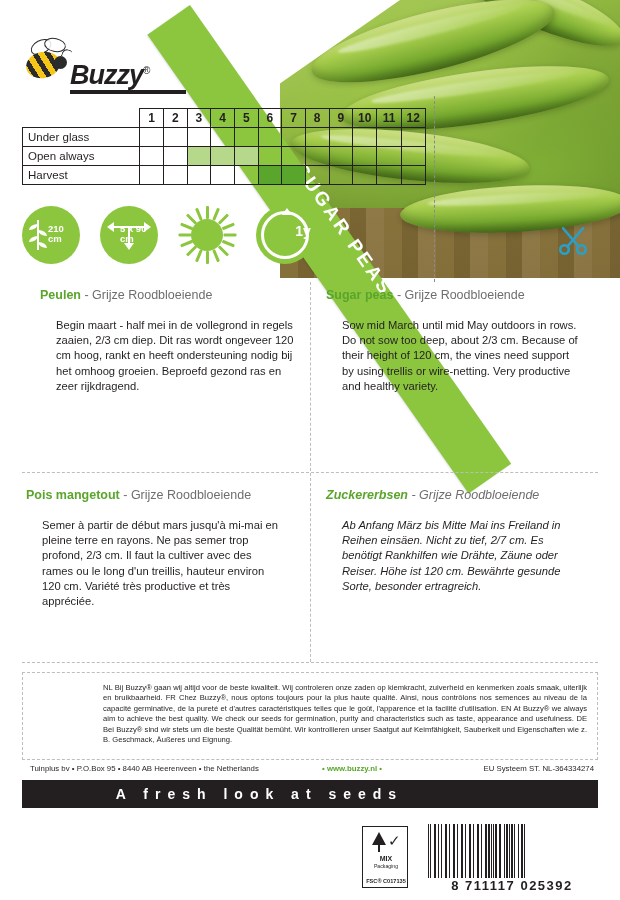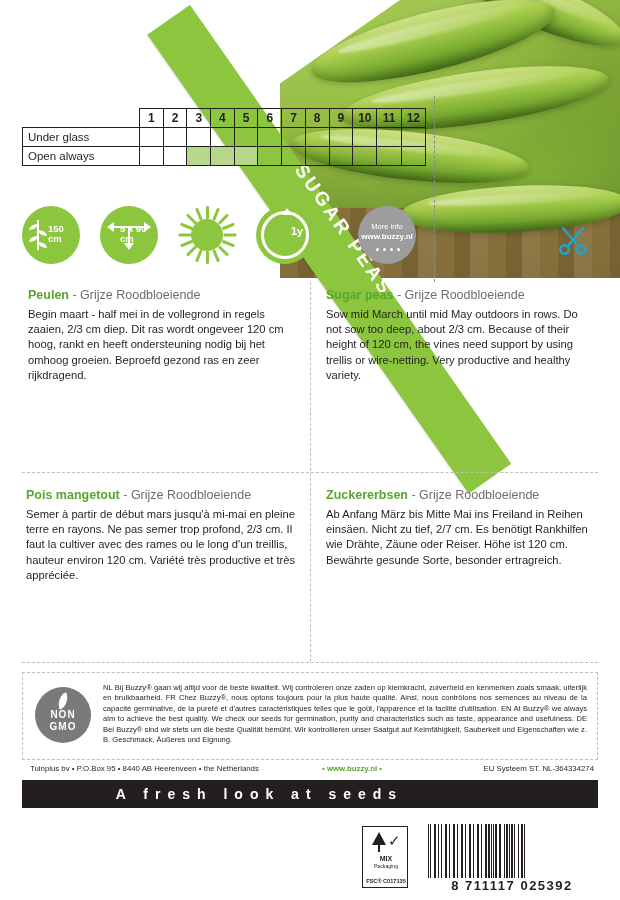--- a/index.html
+++ b/index.html
@@ -125,21 +125,21 @@
   }
   .ic1 { left:0; }
   .ic2 { left:78px; }
   .ic3 { left:156px; background:transparent; }
   .ic4 { left:234px; }
   .icon-text {
     position:absolute; color:#ffffff; font-size:9.5px; line-height:10px; font-weight:bold; text-align:center;
   }
   .ic1 .icon-text { left:26px; top:18px; width:28px; text-align:left; }
   .ic2 .icon-text { left:20px; top:18px; width:34px; text-align:left; }
-  .ic4 .icon-text { left:12px; top:20px; width:58px; font-size:11px; }
+  .ic4 .icon-text { left:18px; top:20px; width:58px; font-size:14px; }
 
   .plant-glyph { position:absolute; left:8px; top:14px; width:16px; height:30px; }
   .plant-glyph .stem { position:absolute; left:7px; top:0; width:2px; height:30px; background:#fff; }
   .plant-glyph .lf { position:absolute; width:9px; height:6px; background:#fff; border-radius:100% 0 100% 0; }
   .plant-glyph .lf.a { left:-1px; top:4px; }
   .plant-glyph .lf.b { left:8px; top:10px; transform:scaleX(-1); }
   .plant-glyph .lf.c { left:-1px; top:16px; }
   .plant-glyph .lf.d { left:8px; top:22px; transform:scaleX(-1); }
 
   .arrow-glyph { position:absolute; left:8px; top:16px; width:42px; height:26px; }
@@ -190,27 +190,27 @@
   .divider-h {
     position:absolute; left:22px; top:472px; width:576px; height:0;
     border-top:1px dashed #bdbdbd;
   }
   .divider-h2 {
     position:absolute; left:22px; top:662px; width:576px; height:0;
     border-top:1px dashed #bdbdbd;
   }
 
   .block { position:absolute; width:270px; }
-  .b1 { left:28px; top:288px; }
+  .b1 { left:40px; top:288px; }
   .b2 { left:326px; top:288px; }
   .b3 { left:26px; top:488px; }
-  .b4 { left:326px; top:488px; }
+  .b4 { left:326px; top:488px;font-style:italic; }
   .block h3 { margin:0 0 5px 0; font-size:12.5px; font-weight:bold; color:#5aa52b; }
   .block h3 .variety { color:#6e6e6e; font-weight:normal; }
-  .block p { margin:0; font-size:11.2px; line-height:15.2px; color:#231f20; }
+  .block p { margin:16px; font-size:11.2px; line-height:15.2px; color:#231f20; }
 
   
   .footer-box {
     position:absolute; left:22px; top:672px; width:576px; height:88px;
     border:1px dashed #bdbdbd;
   }
   .nongmo {
     position:absolute; left:12px; top:14px; width:56px; height:56px; border-radius:50%;
     background:#7a7a7a; color:#fff; text-align:center;
   }
@@ -292,20 +292,29 @@
         </div>
     </div>
     <div class="white-wedge"></div>
   </div>
 
   <div class="green-stripe">
     <div class="band"></div>
   </div>
   <div class="sugar-label">SUGAR PEAS</div>
 
+  <div class="logo">
+    <div class="bee-wing w1"></div>
+    <div class="bee-wing w2"></div>
+    <div class="bee-body"></div>
+    <div class="bee-head"></div>
+    <div class="bee-ant"></div>
+    <div class="brand"><span>Buzzy</span><span class="reg">®</span></div>
+    <div class="brand-underline"></div>
+  </div>
 
   <table class="calendar">
     <thead>
       <tr>
         <th class="corner"></th>
         <th>1</th>
         <th>2</th>
         <th>3</th>
         <th>4</th>
         <th>5</th>
@@ -342,35 +351,50 @@
         <td class="cell fill-light"></td>
         <td class="cell fill-light"></td>
         <td class="cell"></td>
         <td class="cell"></td>
         <td class="cell"></td>
         <td class="cell"></td>
         <td class="cell"></td>
         <td class="cell"></td>
         <td class="cell"></td>
       </tr>
+      <tr>
+        <td class="rowlabel">Harvest</td>
+        <td class="cell"></td>
+        <td class="cell"></td>
+        <td class="cell"></td>
+        <td class="cell"></td>
+        <td class="cell"></td>
+        <td class="cell fill-dark"></td>
+        <td class="cell fill-dark"></td>
+        <td class="cell"></td>
+        <td class="cell"></td>
+        <td class="cell"></td>
+        <td class="cell"></td>
+        <td class="cell"></td>
+      </tr>
     </tbody>
   </table>
 
   <div class="icons">
 
     <div class="icon-circle ic1">
       <div class="plant-glyph">
         <div class="stem"></div>
           <div class="lf a"></div>
           <div class="lf b"></div>
           <div class="lf c"></div>
           <div class="lf d"></div>
       </div>
       <div class="icon-text">
-        <span>150</span><br><span>cm</span>
+        <span>210</span><br><span>cm</span>
       </div>
     </div>
 
     <div class="icon-circle ic2">
       <div class="arrow-glyph">
         <div class="h"></div>
           <div class="v"></div>
         <div class="ah l"></div>
           <div class="ah r"></div>
           <div class="av"></div>
@@ -401,31 +425,20 @@
         <div class="ray" style="transform:rotate(337.5deg)"></div>
       </div>
     </div>
 
     <div class="icon-circle ic4">
       <div class="cycle-ring"></div>
       <div class="cycle-arrow"></div>
       <div class="icon-text">1y</div>
     </div>
 
-    <div class="moreinfo">
-      <div class="mtext">
-        <span>More info</span><br><b>www.buzzy.nl</b>
-      </div>
-      <div class="dotline">
-        <i style="left:0"></i>
-          <i style="left:7px"></i>
-          <i style="left:14px"></i>
-          <i style="left:21px"></i>
-      </div>
-    </div>
   </div>
 
   <div class="cutline"></div>
   <div class="scissors">
     <svg viewBox="0 0 24 24" width="34" height="34" fill="none" stroke="#2aa0c9" stroke-width="1.8" stroke-linecap="round">
       <circle cx="6" cy="18" r="3"></circle>
       <circle cx="18" cy="18" r="3"></circle>
       <line x1="8.1" y1="15.9" x2="19" y2="3"></line>
       <line x1="15.9" y1="15.9" x2="5" y2="3"></line>
     </svg>
@@ -461,25 +474,20 @@
 
   <div class="block b4">
     <h3>
       <span>Zuckererbsen</span>
       <span class="variety">- Grijze Roodbloeiende</span>
     </h3>
     <p>Ab Anfang März bis Mitte Mai ins Freiland in Reihen einsäen. Nicht zu tief, 2/7 cm. Es benötigt Rankhilfen wie Drähte, Zäune oder Reiser. Höhe ist 120 cm. Bewährte gesunde Sorte, besonder ertragreich.</p>
   </div>
 
   <div class="footer-box">
-    <div class="nongmo">
-      <div class="leaf"></div>
-      <div class="t1">NON</div>
-      <div class="t2">GMO</div>
-    </div>
     <div class="legal">NL Bij Buzzy® gaan wij altijd voor de beste kwaliteit. Wij controleren onze zaden op kiemkracht, zuiverheid en kenmerken zoals smaak, uiterlijk en bruikbaarheid. FR Chez Buzzy®, nous optons toujours pour la plus haute qualité. Ainsi, nous contrôlons nos semences au niveau de la capacité germinative, de la pureté et d'autres caractéristiques telles que le goût, l'apparence et la facilité d'utilisation. EN At Buzzy® we always aim to achieve the best quality. We check our seeds for germination, purity and characteristics such as taste, appearance and usefulness. DE Bei Buzzy® sind wir stets um die beste Qualität bemüht. Wir kontrollieren unser Saatgut auf Keimfähigkeit, Sauberkeit und Eigenschaften wie z. B. Geschmack, Äußeres und Eignung.</div>
   </div>
 
   <div class="addr-row">
     <span class="left">Tuinplus bv • P.O.Box 95 • 8440 AB Heerenveen • the Netherlands</span>
     <span class="mid">• www.buzzy.nl •</span>
     <span class="right">EU Systeem ST.  NL-364334274</span>
   </div>
 
   <div class="black-bar">

